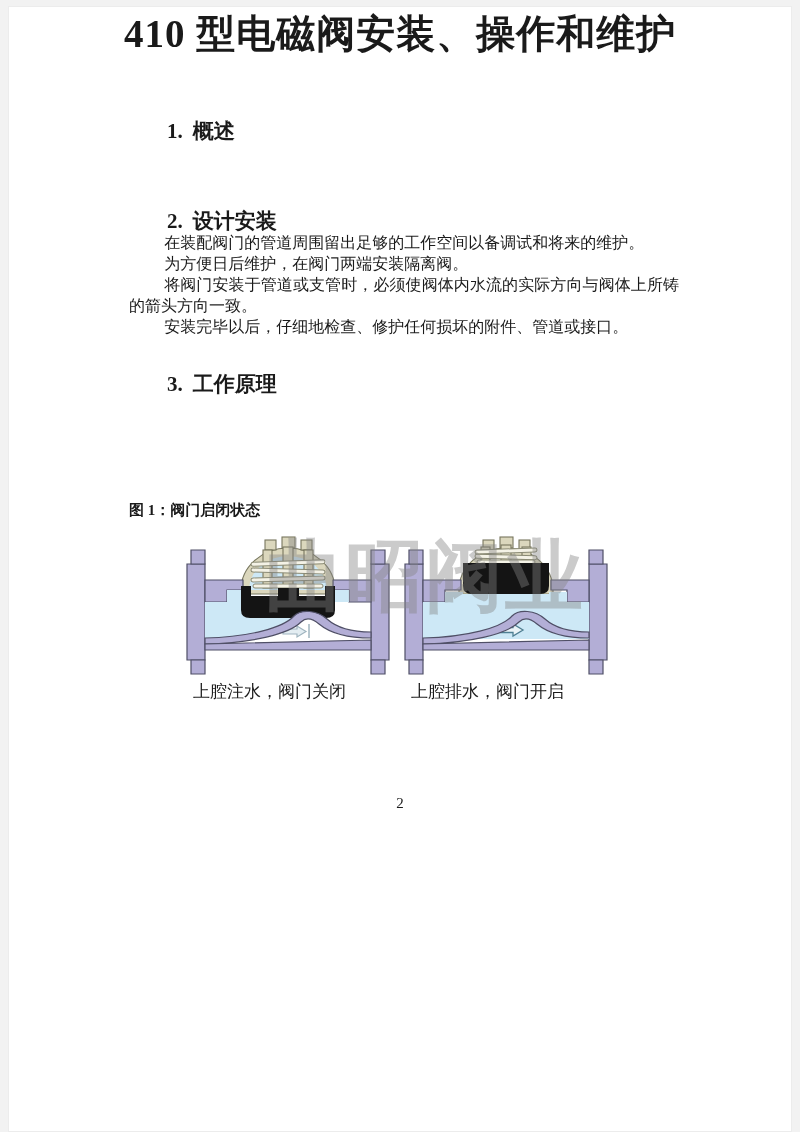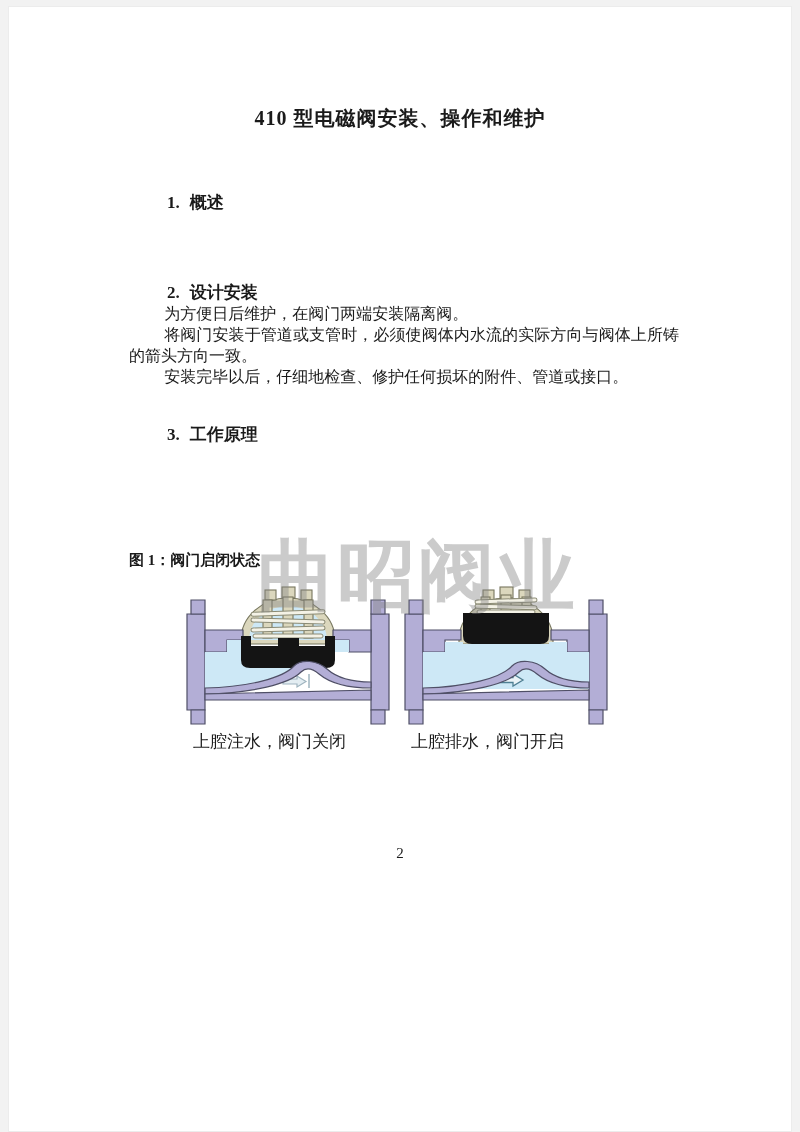--- a/index.html
+++ b/index.html
@@ -5,37 +5,37 @@
   * { margin: 0; padding: 0; box-sizing: border-box; }
   html, body { width: 800px; height: 1132px; background: #f2f2f2; }
   body { font-family: "Liberation Serif", "DejaVu Serif", serif; color: #1a1a1a; position: relative; }
 
   .page {
     position: absolute; left: 8px; top: 6px; width: 784px; height: 1126px;
     background: #ffffff; border: 1px solid #ececec; overflow: hidden;
   }
 
   h1.doc-title {
-    margin-top: 98px; text-align: center;
-    font-size: 20px; font-weight: bold; letter-spacing: 1px;
+    text-align: center;
+    font-size: 39px; font-weight: bold; letter-spacing: 1px;
   }
 
   .content { margin: 0 112px 0 120px; font-size: 16px; line-height: 21px; text-align: justify; }
 
   .section { position: relative; }
   .sec-1 { margin-top: 60px; }
   .sec-2 { margin-top: 69px; }
   .sec-3 { margin-top: 37px; }
 
-  .sec-heading { font-weight: bold; font-size: 17px; padding-left: 38px; }
+  .sec-heading { font-weight: bold; font-size: 21px; padding-left: 38px; }
   .sec-heading .sec-num { margin-right: 10px; }
   .section p { text-indent: 2.2em; }
 
   .watermark {
-    position: absolute; left: 248px; top: 518px; z-index: 5;
+    position: absolute; left: 256px; top: 518px; z-index: 5;
     font-family: "Liberation Sans", "DejaVu Sans", sans-serif;
     font-size: 78px; font-weight: bold; letter-spacing: 2px;
     color: rgba(130,130,130,0.42); pointer-events: none; white-space: nowrap;
   }
 
   .figure-block { margin: 106px 0 0 120px; }
   .figure-caption { font-weight: bold; font-size: 15px; }
   .figures-row { display: flex; margin: 14px 0 0 50px; }
   .valve-fig { width: 218px; }
   .valve-fig svg { display: block; }
@@ -62,20 +62,21 @@
     <div class="section sec-1">
       <div class="sec-heading">
         <span class="sec-num">1.</span><span>概述</span>
       </div>
     </div>
 
     <div class="section sec-2">
       <div class="sec-heading">
         <span class="sec-num">2.</span><span>设计安装</span>
       </div>
+      <p>在装配阀门的管道周围留出足够的工作空间以备调试和将来的维护。</p>
       <p>为方便日后维护，在阀门两端安装隔离阀。</p>
       <p>将阀门安装于管道或支管时，必须使阀体内水流的实际方向与阀体上所铸的箭头方向一致。</p>
       <p>安装完毕以后，仔细地检查、修护任何损坏的附件、管道或接口。</p>
     </div>
 
     <div class="section sec-3">
       <div class="sec-heading">
         <span class="sec-num">3.</span><span>工作原理</span>
       </div>
     </div>

